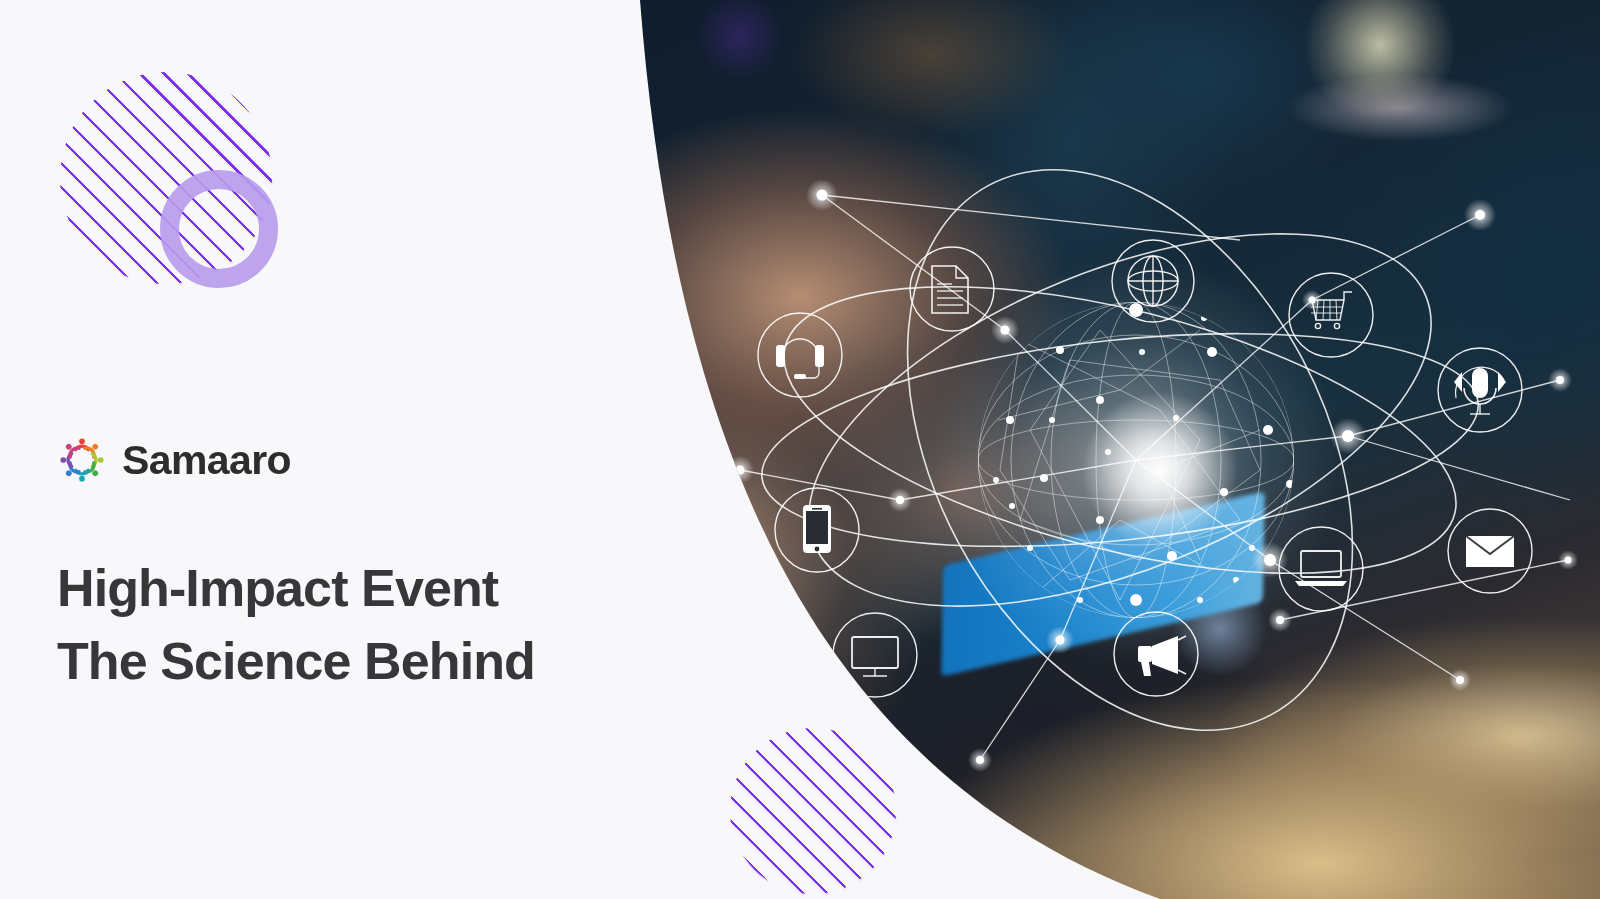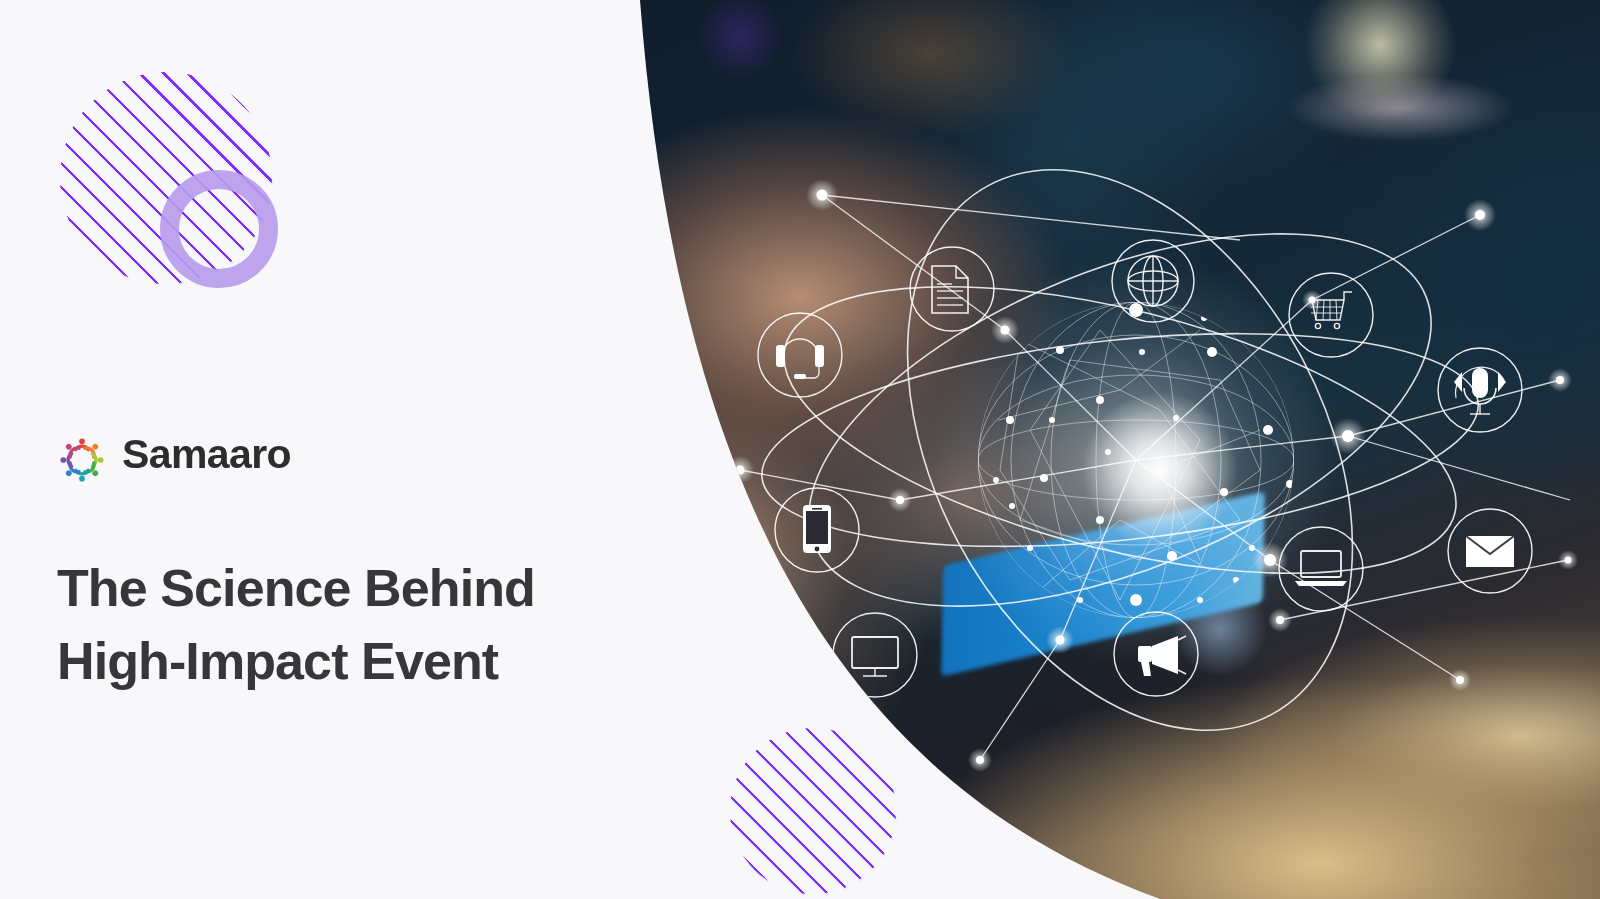--- a/index.html
+++ b/index.html
@@ -98,21 +98,21 @@
     width:118px; height:118px;
     border-radius:50%;
     border:19px solid #b79cec;
     opacity:.92;
   }
 
   
   .brand{
     position:absolute;
     left:56px; top:434px;
-    display:flex; gap:14px;
+    display:flex; align-items:center; gap:14px;
   }
   .brand-mark{ width:52px; height:52px; display:block; }
   .brand-word{
     font-size:41px;
     font-weight:bold;
     color:#2d2d2d;
     letter-spacing:-0.6px;
     line-height:1;
   }
 
@@ -431,17 +431,17 @@
         <g stroke="#c8407e" transform="rotate(315 50 50)">
           <circle cx="50" cy="14" r="5.5" fill="#c8407e" stroke="none"></circle>
           <path d="M38 30 a14 14 0 0 1 24 0"></path>
         </g>
       </g>
     </svg>
     <div class="brand-word">Samaaro</div>
   </div>
 
   <h1 class="headline">
+    <span>High-Impact Event</span>
     <span>The Science Behind</span>
-    <span>High-Impact Event</span>
   </h1>
 
 </div>
 
 </body></html>

